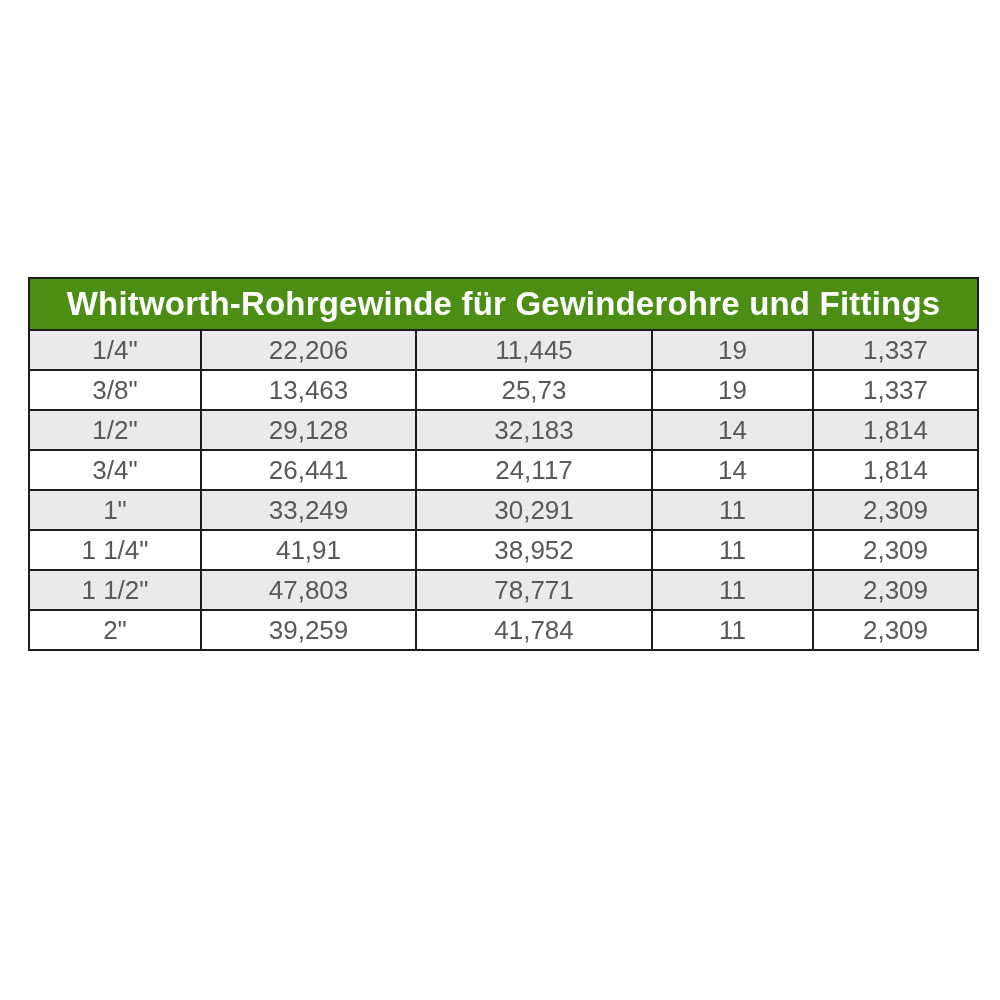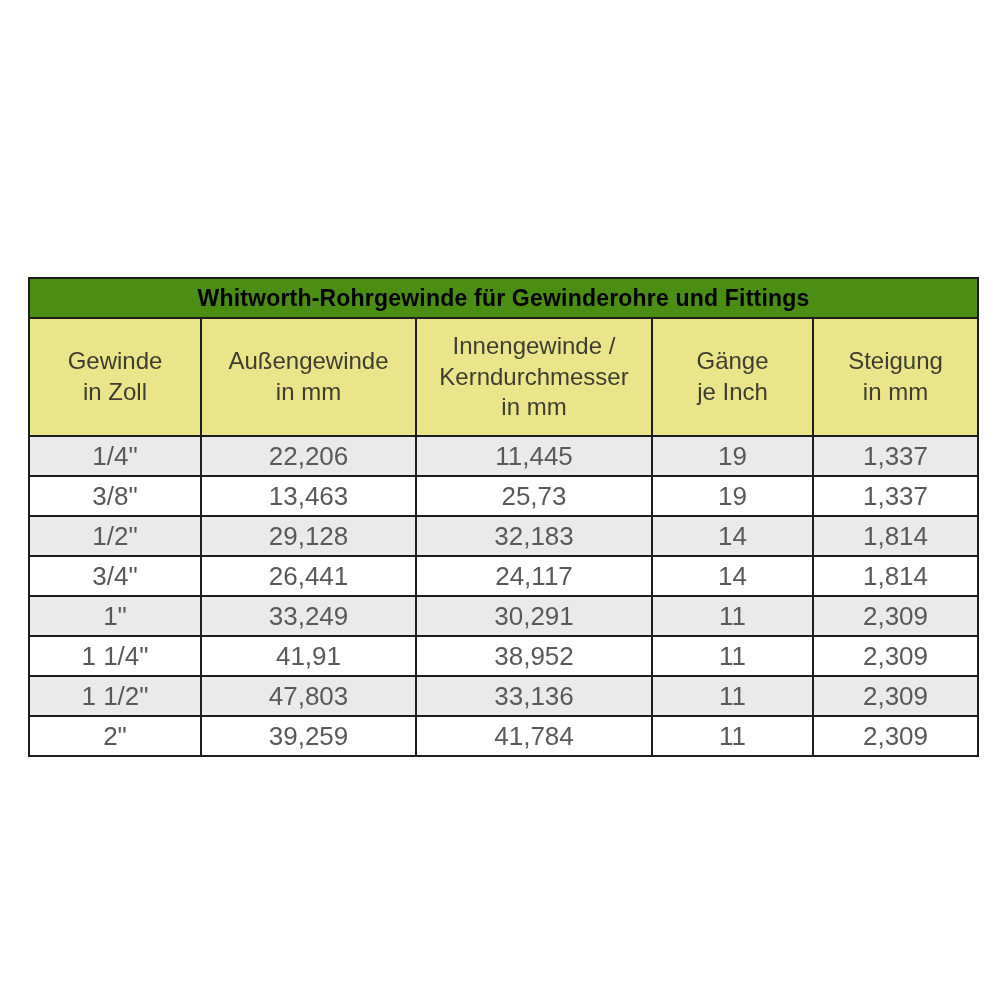--- a/index.html
+++ b/index.html
@@ -25,24 +25,24 @@
     table-layout: fixed;
   }
   table.thread-table th,
   table.thread-table td {
     border: 2px solid #1d1d1d;
     text-align: center;
     vertical-align: middle;
   }
   th.title-bar {
     background: #4c8e13;
-    color: #000000;
-    font-size: 23px;
+    color: #ffffff;
+    font-size: 33px;
     font-weight: bold;
-    height: 40px;
+    height: 52px;
     letter-spacing: 0.2px;
     border: 3px solid #1d1d1d;
   }
   th.col-header {
     background: #eae48a;
     color: #3e3e30;
     font-size: 24px;
     font-weight: normal;
     line-height: 1.28;
     height: 118px;
@@ -68,33 +68,20 @@
     <colgroup>
       <col style="width:172px">
       <col style="width:215px">
       <col style="width:236px">
       <col style="width:161px">
       <col style="width:165px">
     </colgroup>
     <thead>
       <tr>
         <th class="title-bar" colspan="5">Whitworth-Rohrgewinde für Gewinderohre und Fittings</th>
-      </tr>
-      <tr>
-        <th class="col-header">Gewinde
-in Zoll</th>
-        <th class="col-header">Außengewinde
-in mm</th>
-        <th class="col-header">Innengewinde /
-Kerndurchmesser
-in mm</th>
-        <th class="col-header">Gänge
-je Inch</th>
-        <th class="col-header">Steigung
-in mm</th>
       </tr>
     </thead>
     <tbody>
       <tr class="stripe">
         <td class="data-cell">1/4"</td>
         <td class="data-cell">22,206</td>
         <td class="data-cell">11,445</td>
         <td class="data-cell">19</td>
         <td class="data-cell">1,337</td>
       </tr>
@@ -129,21 +116,21 @@
       <tr>
         <td class="data-cell">1 1/4"</td>
         <td class="data-cell">41,91</td>
         <td class="data-cell">38,952</td>
         <td class="data-cell">11</td>
         <td class="data-cell">2,309</td>
       </tr>
       <tr class="stripe">
         <td class="data-cell">1 1/2"</td>
         <td class="data-cell">47,803</td>
-        <td class="data-cell">33,136</td>
+        <td class="data-cell">78,771</td>
         <td class="data-cell">11</td>
         <td class="data-cell">2,309</td>
       </tr>
       <tr>
         <td class="data-cell">2"</td>
         <td class="data-cell">39,259</td>
         <td class="data-cell">41,784</td>
         <td class="data-cell">11</td>
         <td class="data-cell">2,309</td>
       </tr>

